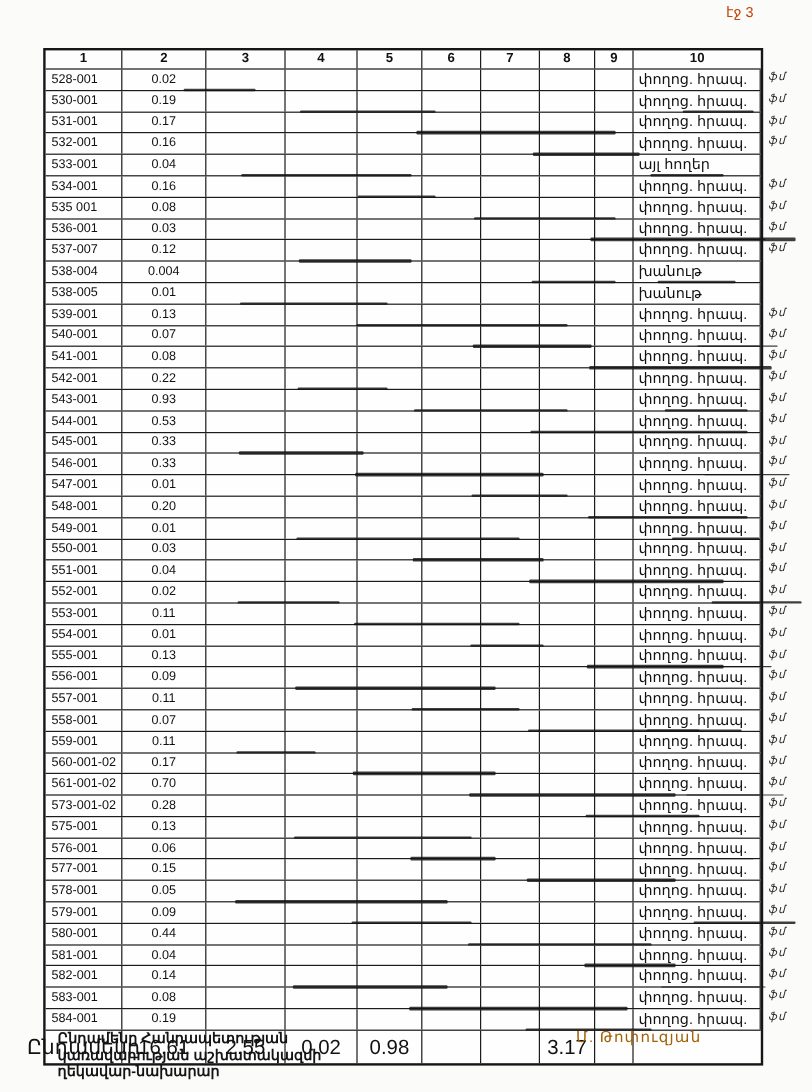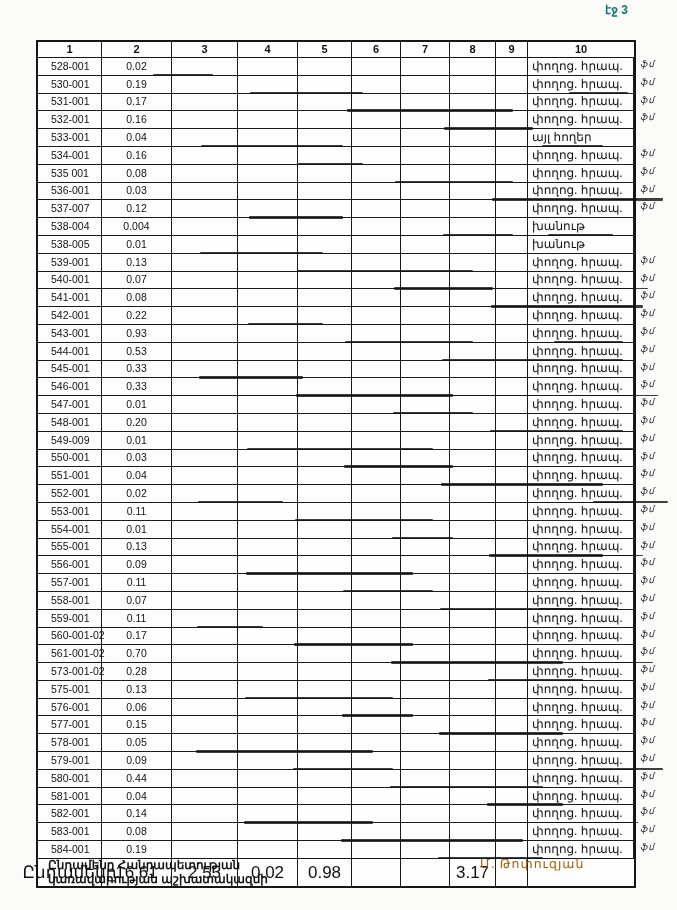--- a/index.html
+++ b/index.html
@@ -6,21 +6,21 @@
   body{
     width:677px;height:910px;
     background:#fbfbf9;
     font-family:"Liberation Sans", sans-serif;
     color:#111;
     position:relative;
     overflow:hidden;
   }
   .page-label{
     position:absolute;left:605px;top:3px;
-    font-size:12px;font-weight:bold;color:#0f766e;
+    font-size:12px;font-weight:normal;color:#c2410c;
   }
   .table-wrap{
     position:absolute;left:36px;top:40px;
     width:596px;
     border:2px solid #161616;
     background:#fefefe;
   }
   .grid-row{
     display:grid;
     grid-template-columns:64px 70px 66px 60px 54px 49px 49px 46px 32px 106px;
@@ -35,21 +35,21 @@
     font-size:10.5px;
     line-height:11px;
     height:100%;
     overflow:visible;
     white-space:nowrap;
   }
   .c:last-child{border-right:none;}
   .header-row{height:15px;border-bottom:1.5px solid #161616;}
   .header-row .c{justify-content:center;font-weight:bold;font-size:11px;}
   .data-row{height:16.8px;}
-  .cell-code{padding-left:13px;}
+  .cell-code{padding-left:5px;}
   .cell-num{justify-content:center;}
   .cell-use{padding-left:4px;font-size:12px;}
   .total-row{height:27px;border-top:1px solid #161616;}
   .total-row .c{font-weight:normal;font-size:17px;justify-content:center;}
   .total-row .cell-label{justify-content:center;}
   .margin-note{
     position:absolute;
     left:602px;top:1px;
     width:40px;
     font-size:9px;
@@ -412,21 +412,21 @@
     <div class="c"></div>
     <div class="c"></div>
     <div class="c"></div>
     <div class="c"></div>
     <div class="c cell-use">փողոց. հրապ.</div>
     <span class="margin-note">ֆմ</span>
   <div class="smudge" style="left: 452px; width: 133px; bottom: -1.5px;"></div>
       </div>
 
   <div class="grid-row data-row">
-    <div class="c cell-code">549-009</div>
+    <div class="c cell-code">549-001</div>
     <div class="c cell-num">0.01</div>
     <div class="c cell-num"></div>
     <div class="c"></div>
     <div class="c"></div>
     <div class="c"></div>
     <div class="c"></div>
     <div class="c"></div>
     <div class="c"></div>
     <div class="c cell-use">փողոց. հրապ.</div>
     <span class="margin-note">ֆմ</span>
@@ -797,15 +797,16 @@
     <div class="c"></div>
     <div class="c">3.17</div>
     <div class="c"></div>
     <div class="c"></div>
   </div>
 </div>
 
 <div class="footer-block">
   <div>Ընդամենը Հանրապետության</div>
   <div>կառավարության աշխատակազմի</div>
+  <div>ղեկավար-նախարար</div>
 </div>
 
 <div class="signature">Մ. Թոփուզյան</div>
 
 </body></html>

